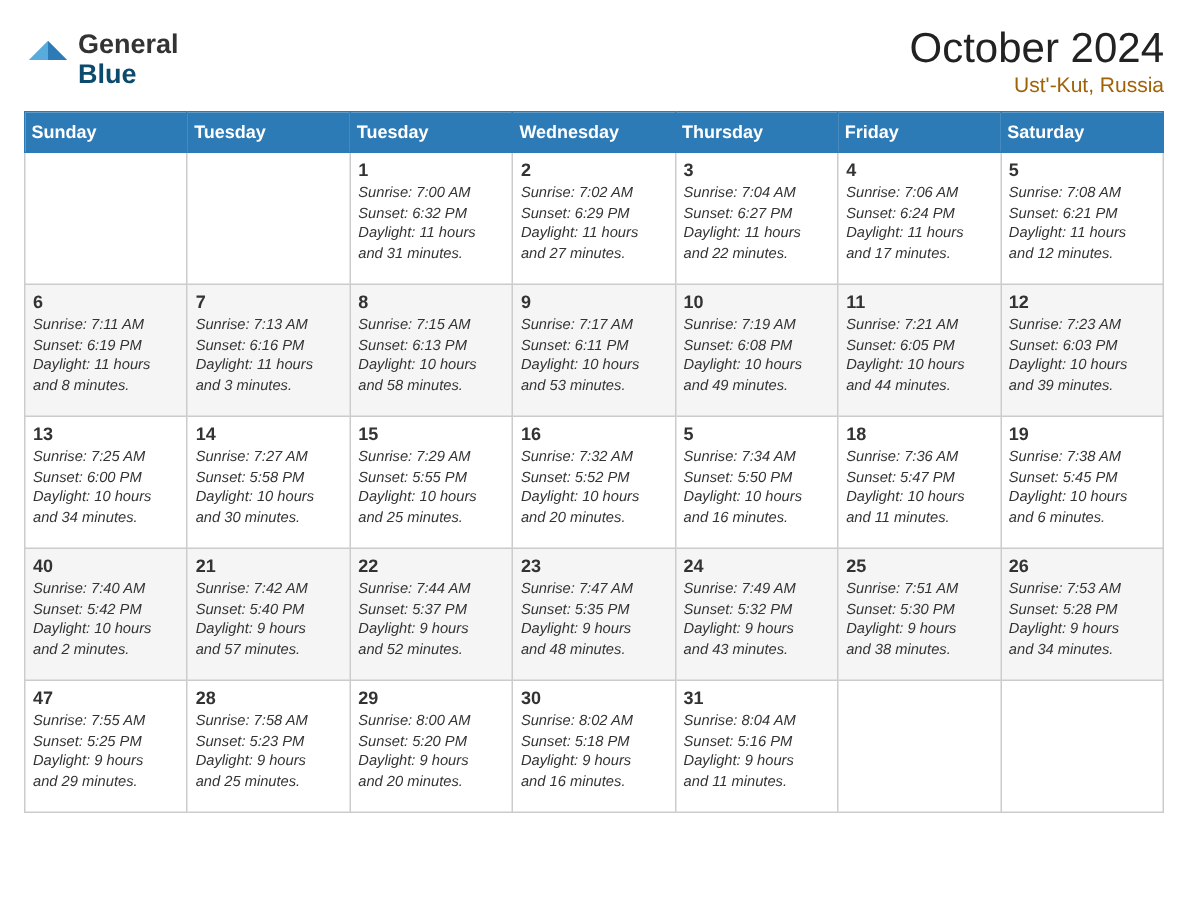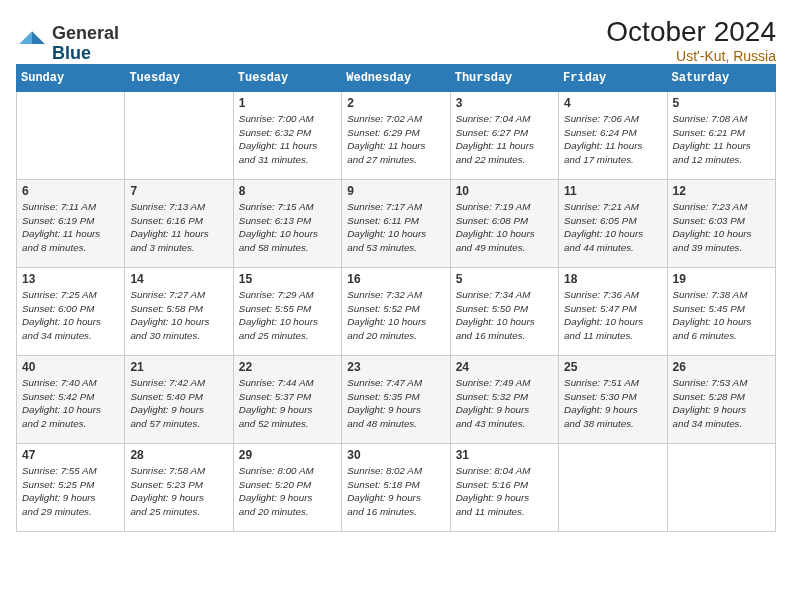--- a/index.html
+++ b/index.html
@@ -6,21 +6,22 @@
     body {
       font-family: Arial, sans-serif;
       background: #fff;
       width: 792px;
       min-height: 612px;
       padding: 16px;
     }
     .header {
       display: flex;
       justify-content: space-between;
-      align-items: flex-end;
+      align-items: center;
+      margin-bottom: 10px;
     }
     .logo {
       display: flex;
       align-items: center;
       gap: 4px;
     }
     .logo-text {
       font-size: 18px;
       font-weight: bold;
       line-height: 1.1;
@@ -49,21 +50,20 @@
       font-size: 10.5px;
     }
     .calendar thead tr th {
       background: #2c7bb6;
       color: #fff;
       padding: 6px 4px;
       text-align: left;
       font-size: 12px;
       font-weight: bold;
       border: 1px solid #2c7bb6;
-      font-family: Liberation Mono, monospace;
     }
     .calendar tbody tr td {
       border: 1px solid #ccc;
       vertical-align: top;
       padding: 4px 5px;
       width: calc(100% / 7);
       height: 88px;
       color: #333;
       background: #fff;
     }

